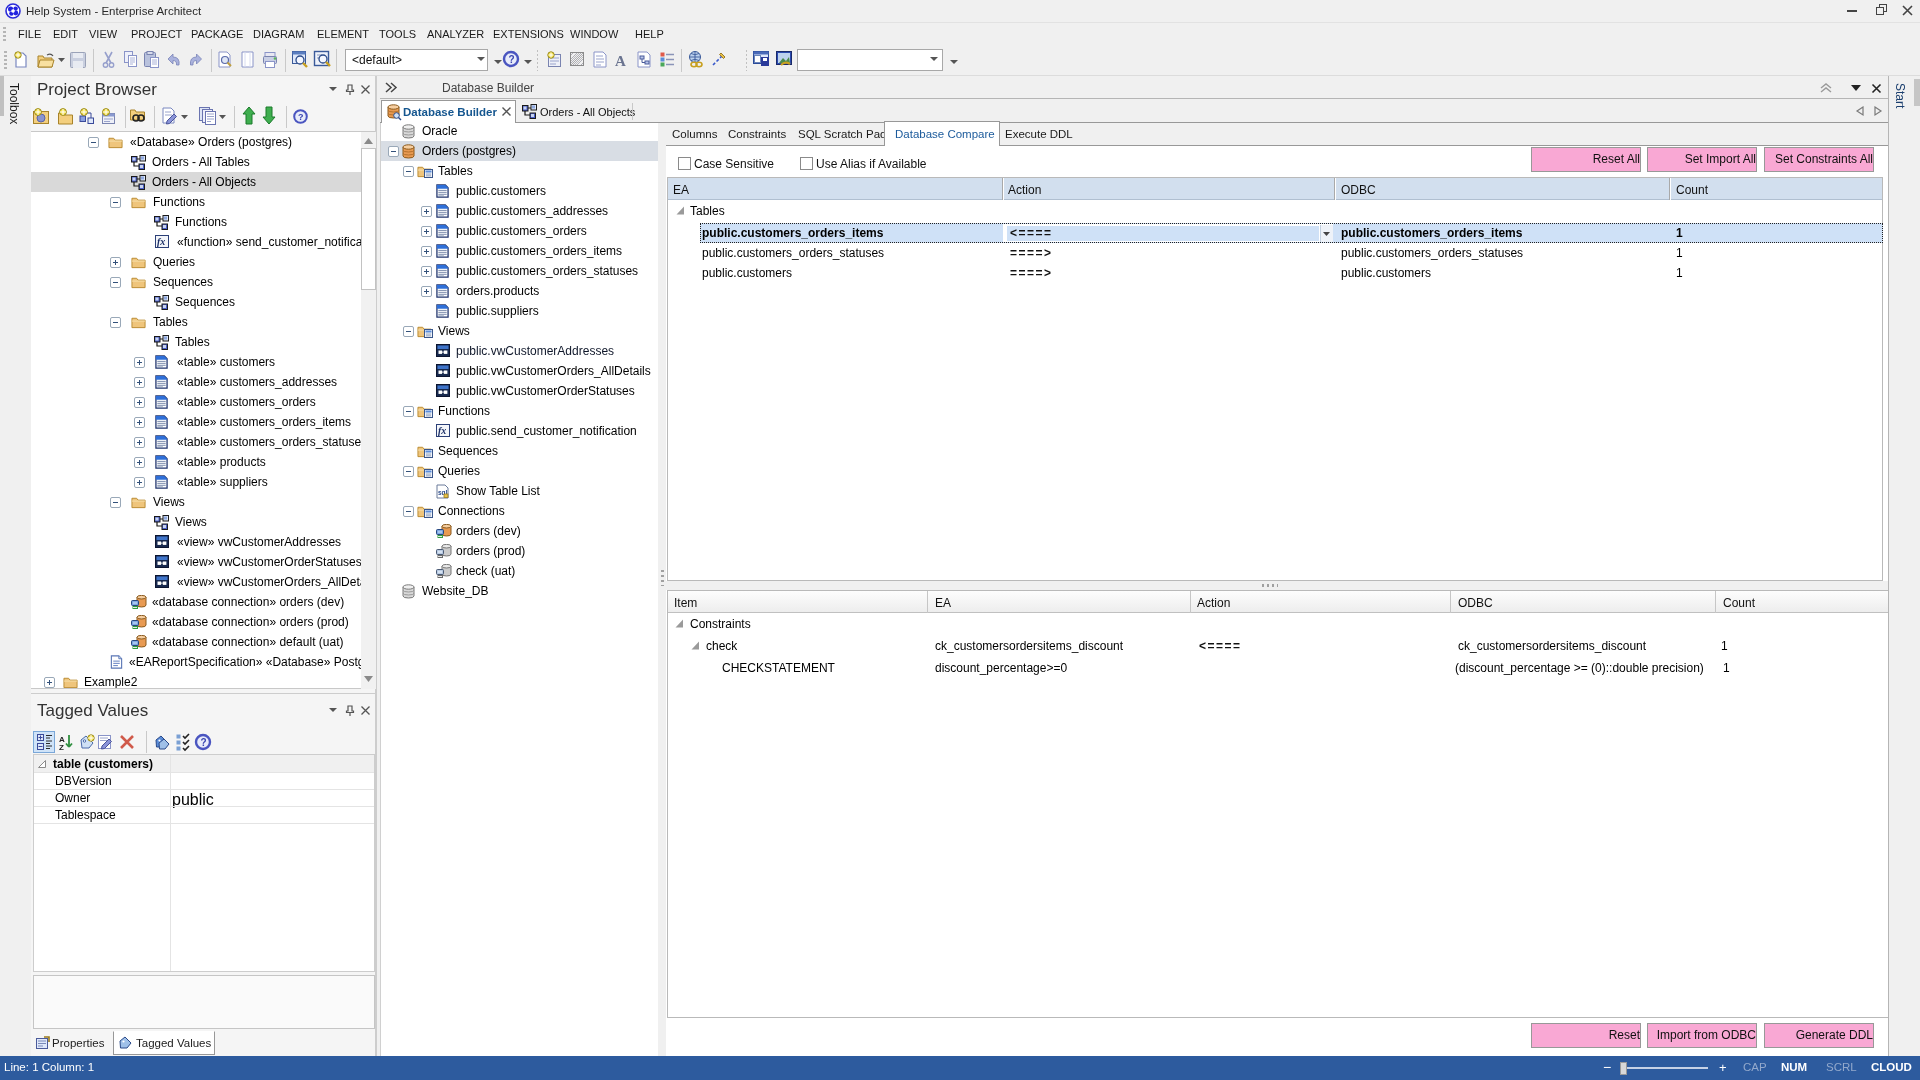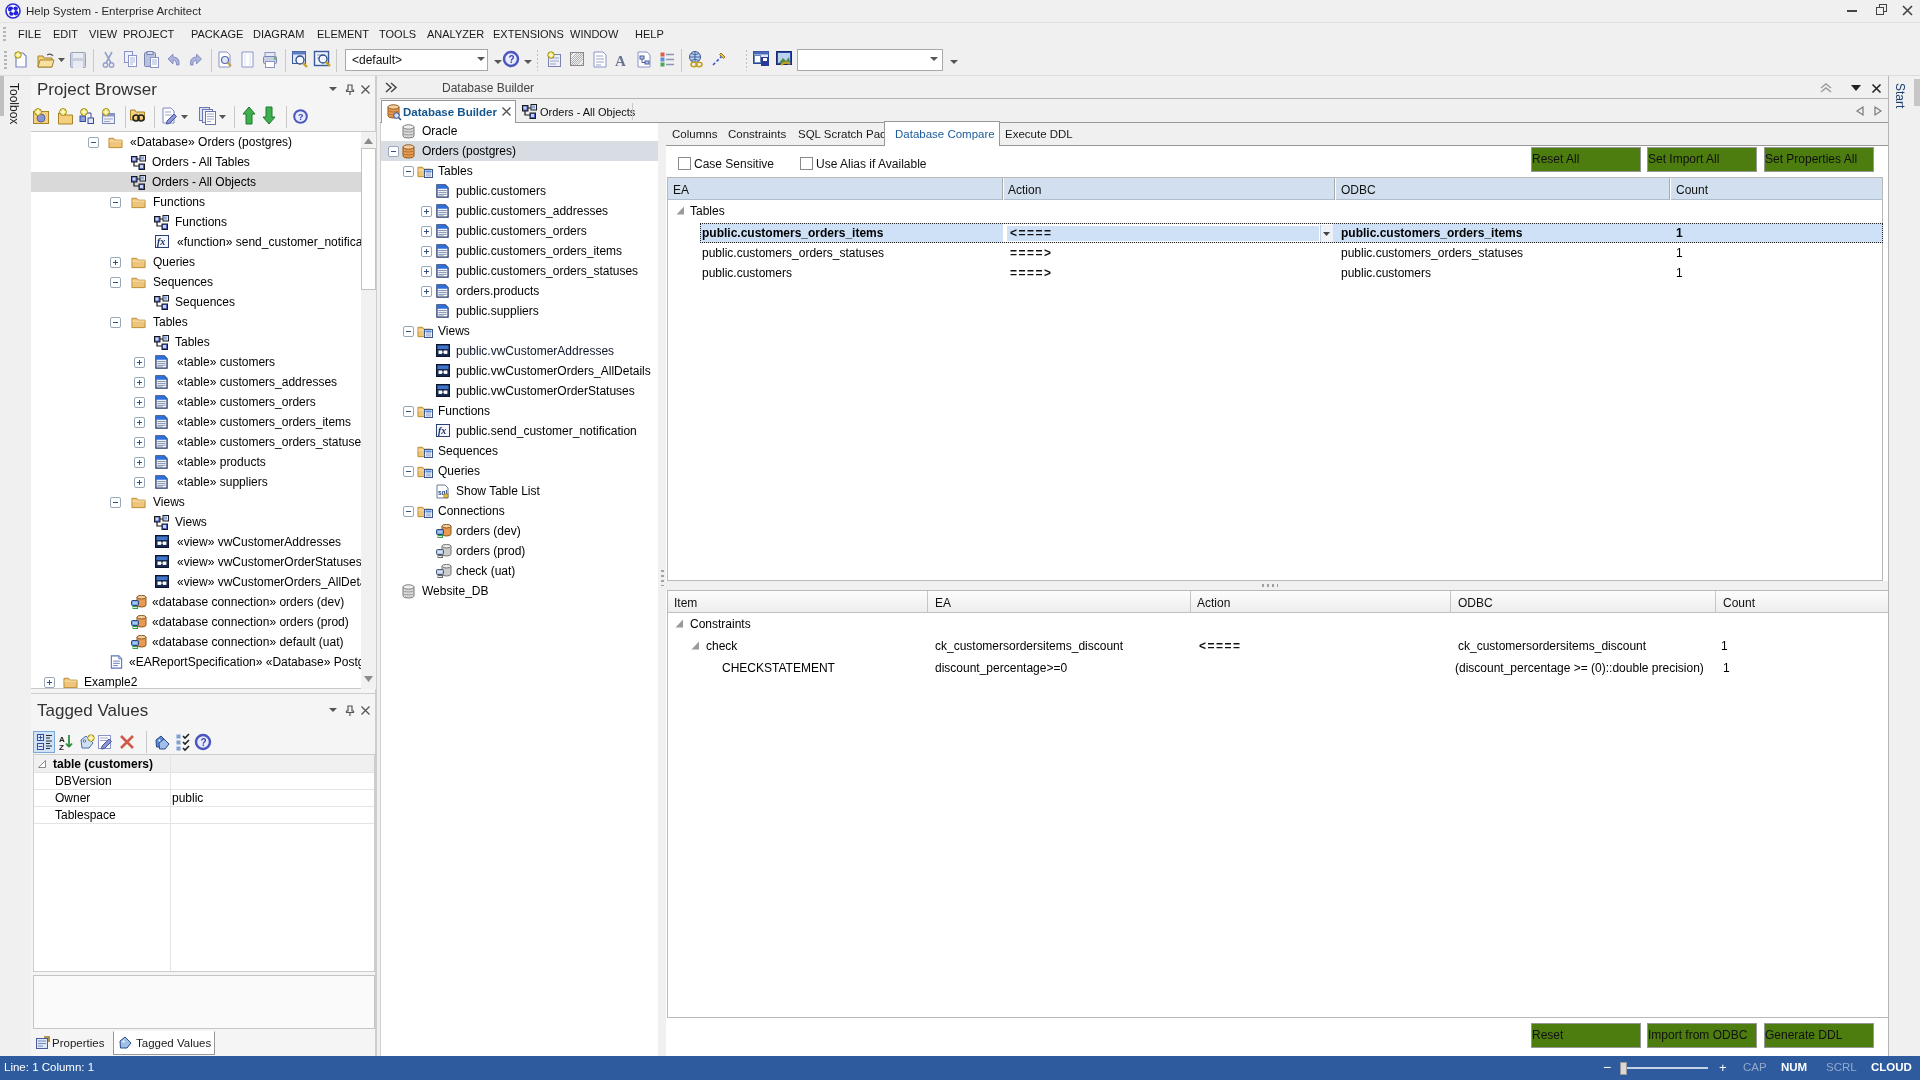--- a/index.html
+++ b/index.html
@@ -1,21 +1,21 @@
 <!DOCTYPE html>
 <html><head><meta charset="utf-8">
 <style>
 *{margin:0;padding:0;box-sizing:border-box;}
 html,body{width:1920px;height:1080px;overflow:hidden;}
 body{font-family:"Liberation Sans",sans-serif;background:#f0f0f0;position:relative;font-size:12px;color:#1a1a1a;}
 .a{position:absolute;}
 .t{position:absolute;white-space:nowrap;line-height:1;}
 .vline{position:absolute;width:1px;background:#c6c6c6;}
 .hline{position:absolute;height:1px;background:#c6c6c6;}
-.btn{position:absolute;background:#4d7c0f;border:1px solid #989898;text-align:left;color:#111;}
+.btn{position:absolute;background:#f9a8d4;border:1px solid #989898;text-align:right;color:#111;}
 .cb{position:absolute;width:13px;height:13px;background:#fff;border:1px solid #8a8a8a;}
 .expb{position:absolute;width:11px;height:11px;background:#fff;border:1px solid #99a8b8;border-radius:2px;}
 .expb i{position:absolute;left:2px;top:4px;width:5px;height:1px;background:#33517a;}
 .expb b{position:absolute;left:4px;top:2px;width:1px;height:5px;background:#33517a;}
 svg{position:absolute;overflow:visible;}
 </style></head><body>
 
 <svg width="0" height="0" style="position:absolute">
 <defs>
 <symbol id="fold" viewBox="0 0 16 14">
@@ -120,21 +120,21 @@
 <div class="a" style="left:1879px;top:4px;width:8px;height:8px;border:1.5px solid #444;background:#f0f0f0;"></div>
 <div class="a" style="left:1876px;top:7px;width:8px;height:8px;border:1.5px solid #444;background:#f0f0f0;"></div>
 <svg class="a" style="left:1902px;top:5px" width="11" height="11">
     <path d="M1 1 L10 10 M10 1 L1 10" stroke="#444" stroke-width="1.6"></path>
   </svg>
 <div class="hline" style="left:0;top:22px;width:1920px;background:#e2e2e2;"></div>
 <div class="a" style="left:0;top:23px;width:1920px;height:23px;background:#f0f0f0;"></div>
 <div class="t" style="left:18px;top:29px;font-size:11px;color:#1a1a1a;font-weight:normal;">FILE</div>
 <div class="t" style="left:53px;top:29px;font-size:11px;color:#1a1a1a;font-weight:normal;">EDIT</div>
 <div class="t" style="left:89px;top:29px;font-size:11px;color:#1a1a1a;font-weight:normal;">VIEW</div>
-<div class="t" style="left:123px;top:29px;font-size:11px;color:#1a1a1a;font-weight:normal;">PROJECT</div>
+<div class="t" style="left:131px;top:29px;font-size:11px;color:#1a1a1a;font-weight:normal;">PROJECT</div>
 <div class="t" style="left:191px;top:29px;font-size:11px;color:#1a1a1a;font-weight:normal;">PACKAGE</div>
 <div class="t" style="left:253px;top:29px;font-size:11px;color:#1a1a1a;font-weight:normal;">DIAGRAM</div>
 <div class="t" style="left:317px;top:29px;font-size:11px;color:#1a1a1a;font-weight:normal;">ELEMENT</div>
 <div class="t" style="left:379px;top:29px;font-size:11px;color:#1a1a1a;font-weight:normal;">TOOLS</div>
 <div class="t" style="left:427px;top:29px;font-size:11px;color:#1a1a1a;font-weight:normal;">ANALYZER</div>
 <div class="t" style="left:493px;top:29px;font-size:11px;color:#1a1a1a;font-weight:normal;">EXTENSIONS</div>
 <div class="t" style="left:570px;top:29px;font-size:11px;color:#1a1a1a;font-weight:normal;">WINDOW</div>
 <div class="t" style="left:635px;top:29px;font-size:11px;color:#1a1a1a;font-weight:normal;">HELP</div>
 <div class="a" style="left:3px;top:27px;width:3px;height:14px;background:repeating-linear-gradient(#b5b5b5 0 2px,#f0f0f0 2px 4px);"></div>
 <div class="a" style="left:0;top:46px;width:1920px;height:30px;background:#f0f0f0;border-bottom:1px solid #dcdcdc;"></div>
@@ -588,21 +588,21 @@
 <div class="a" style="left:33px;top:754px;width:342px;height:218px;background:#fff;border:1px solid #cdcdcd;"></div>
 <div class="a" style="left:34px;top:755px;width:340px;height:17px;background:#f0f0f0;"></div>
 <svg class="a" style="left:38px;top:760px" width="8" height="8">
     <path d="M7.5 0.5 L7.5 7.5 L0.5 7.5 Z" fill="#fff" stroke="#8a8a8a" stroke-width="1"></path>
   </svg>
 <div class="t" style="left:53px;top:758px;font-size:12px;color:#000;font-weight:bold;">table (customers)</div>
 <div class="hline" style="left:34px;top:772px;width:340px;background:#e4e4e4;"></div>
 <div class="t" style="left:55px;top:775px;font-size:12px;color:#000;font-weight:normal;">DBVersion</div>
 <div class="hline" style="left:34px;top:789px;width:340px;background:#e4e4e4;"></div>
 <div class="t" style="left:55px;top:792px;font-size:12px;color:#000;font-weight:normal;">Owner</div>
-<div class="t" style="left:172px;top:792px;font-size:12px;color:#000;font-weight:normal;">public</div>
+<div class="t" style="left:172px;top:792px;font-size:16px;color:#000;font-weight:normal;">public</div>
 <div class="hline" style="left:34px;top:806px;width:340px;background:#e4e4e4;"></div>
 <div class="t" style="left:55px;top:809px;font-size:12px;color:#000;font-weight:normal;">Tablespace</div>
 <div class="hline" style="left:34px;top:823px;width:340px;background:#e4e4e4;"></div>
 <div class="vline" style="left:170px;top:755px;height:216px;background:#e4e4e4;"></div>
 <div class="a" style="left:33px;top:975px;width:342px;height:54px;background:#fafafa;border:1px solid #c5c5c5;"></div>
 <svg class="a" style="left:36px;top:1036px" width="14" height="14">
     <rect x="0.5" y="2.5" width="11" height="10" fill="#dfe8fa" stroke="#4a5a9a"></rect>
     <path d="M2 5 H10 M2 7.5 H10 M2 10 H7" stroke="#7a8ab8"></path>
     <path d="M8 1 L13 1 L13 6" fill="none" stroke="#9a7a1a" stroke-width="1.6"></path>
   </svg>
@@ -814,21 +814,21 @@
 <div class="t" style="left:798px;top:129px;font-size:11.5px;color:#1a1a1a;font-weight:normal;">SQL Scratch Pad</div>
 <div class="a" style="left:884px;top:121px;width:116px;height:25px;background:#fff;border:1px solid #989898;border-bottom:none;"></div>
 <div class="t" style="left:895px;top:129px;font-size:11.5px;color:#1b5a9b;font-weight:normal;">Database Compare</div>
 <div class="t" style="left:1005px;top:129px;font-size:11.5px;color:#1a1a1a;font-weight:normal;">Execute DDL</div>
 <div class="cb" style="left:678px;top:157px;"></div>
 <div class="t" style="left:694px;top:158px;font-size:12px;color:#111;font-weight:normal;">Case Sensitive</div>
 <div class="cb" style="left:800px;top:157px;"></div>
 <div class="t" style="left:816px;top:158px;font-size:12px;color:#111;font-weight:normal;">Use Alias if Available</div>
 <div class="btn" style="left:1531px;top:147px;width:110px;height:25px;line-height:23px;font-size:12px;">Reset All</div>
 <div class="btn" style="left:1647px;top:147px;width:110px;height:25px;line-height:23px;font-size:12px;">Set Import All</div>
-<div class="btn" style="left:1764px;top:147px;width:110px;height:25px;line-height:23px;font-size:12px;">Set Properties All</div>
+<div class="btn" style="left:1764px;top:147px;width:110px;height:25px;line-height:23px;font-size:12px;">Set Constraints All</div>
 <div class="a" style="left:667px;top:177px;width:1216px;height:404px;background:#fff;border:1px solid #b9b9b9;"></div>
 <div class="a" style="left:668px;top:178px;width:1214px;height:22px;background:#d2dfee;border-bottom:1px solid #b0bfd0;"></div>
 <div class="vline" style="left:1002px;top:178px;height:22px;background:#a9a9a9;"></div>
 <div class="vline" style="left:1003px;top:178px;height:22px;background:#fff;"></div>
 <div class="vline" style="left:1334px;top:178px;height:22px;background:#a9a9a9;"></div>
 <div class="vline" style="left:1335px;top:178px;height:22px;background:#fff;"></div>
 <div class="vline" style="left:1669px;top:178px;height:22px;background:#a9a9a9;"></div>
 <div class="vline" style="left:1670px;top:178px;height:22px;background:#fff;"></div>
 <div class="t" style="left:673px;top:184px;font-size:12px;color:#111;font-weight:normal;">EA</div>
 <div class="t" style="left:1008px;top:184px;font-size:12px;color:#111;font-weight:normal;">Action</div>

